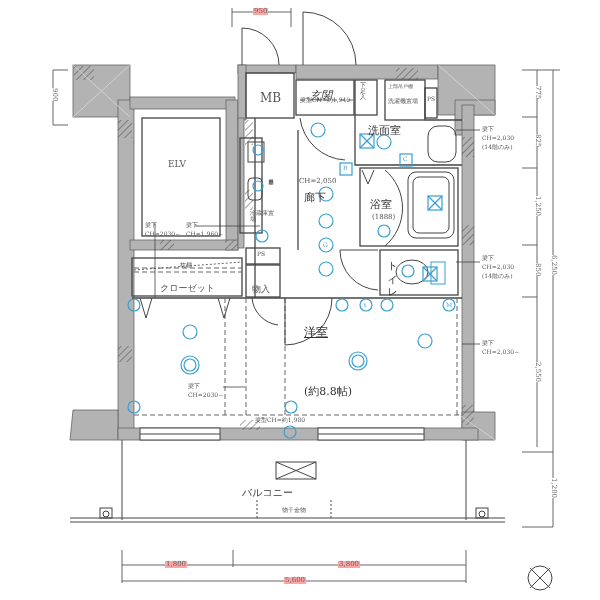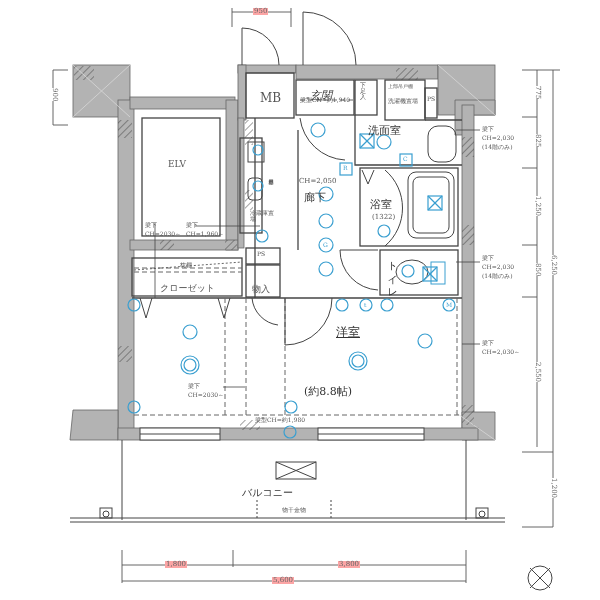--- a/index.html
+++ b/index.html
@@ -255,29 +255,29 @@
     <line x1="462" y1="344" x2="480" y2="344"></line>
   </g>
 
   <g stroke="#444" stroke-width="1" fill="none">
     <circle cx="540" cy="578" r="12"></circle>
     <line x1="530" y1="588" x2="550" y2="568"></line>
     <line x1="530" y1="568" x2="550" y2="588"></line>
   </g>
 </svg>
 
-<div class="lbl room" style="left:336px;top:326px;font-size:12px;text-decoration:underline;">洋室</div>
+<div class="lbl room" style="left:304px;top:326px;font-size:12px;text-decoration:underline;">洋室</div>
 <div class="lbl room" style="left:304px;top:342px;font-size:11px;margin-top:44px;">(約8.8帖)</div>
 <div class="lbl room" style="left:304px;top:156px;margin-top:36px;">廊下</div>
 <div class="lbl small" style="left:291px;top:178px;margin-left:8px;">CH=2,050</div>
 <div class="lbl room" style="left:310px;top:90px;font-style:italic;">玄関</div>
 <div class="lbl tiny" style="left:300px;top:97px;">梁型CH=約1,940</div>
 <div class="lbl room" style="left:368px;top:125px;">洗面室</div>
 <div class="lbl room" style="left:370px;top:199px;">浴室</div>
-<div class="lbl small" style="left:372px;top:214px;">(1322)</div>
+<div class="lbl small" style="left:372px;top:214px;">(1888)</div>
 <div class="lbl vtext" style="left:387px;top:254px;">トイレ</div>
 <div class="lbl small" style="left:160px;top:284px;font-size:9px;">クローゼット</div>
 <div class="lbl small" style="left:252px;top:285px;font-size:9px;">物入</div>
 <div class="lbl room" style="left:242px;top:488px;font-size:10px;">バルコニー</div>
 <div class="lbl tiny" style="left:282px;top:507px;">物干金物</div>
 <div class="lbl small" style="left:168px;top:160px;font-size:9px;">ELV</div>
 <div class="lbl small" style="left:260px;top:92px;font-size:12px;">MB</div>
 <div class="lbl tiny" style="left:360px;top:82px;width:8px;white-space:normal;font-size:6px;">下足入</div>
 <div class="lbl tiny" style="left:257px;top:251px;">PS</div>
 <div class="lbl tiny" style="left:427px;top:96px;">PS</div>
@@ -313,14 +313,14 @@
 <div class="lbl vdim" style="left:58px;top:88px;">900</div>
 <div class="lbl vdim" style="left:541px;top:86px;">775</div>
 <div class="lbl vdim" style="left:541px;top:134px;">825</div>
 <div class="lbl vdim" style="left:541px;top:196px;">1,250</div>
 <div class="lbl vdim" style="left:541px;top:263px;">850</div>
 <div class="lbl vdim" style="left:541px;top:362px;">2,550</div>
 <div class="lbl vdim" style="left:557px;top:478px;">1,200</div>
 <div class="lbl vdim" style="left:557px;top:255px;">6,250</div>
 <div class="lbl dim" style="left:165px;top:561px;">1,800</div>
 <div class="lbl dim" style="left:338px;top:561px;">3,800</div>
-<div class="lbl dim" style="left:272px;top:577px;">5,600</div>
+<div class="lbl dim" style="left:284px;top:577px;">5,600</div>
 </div>
 
 </body></html>

